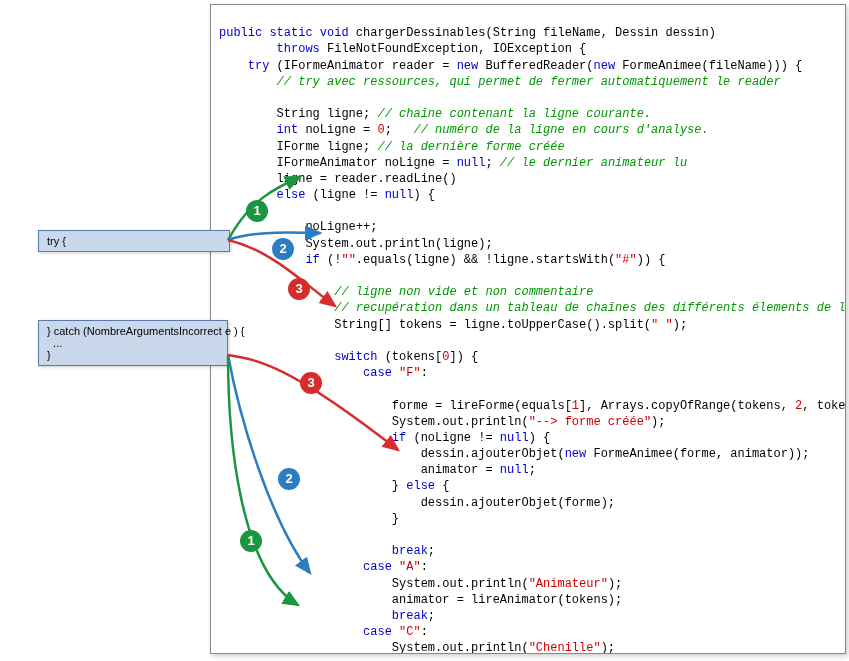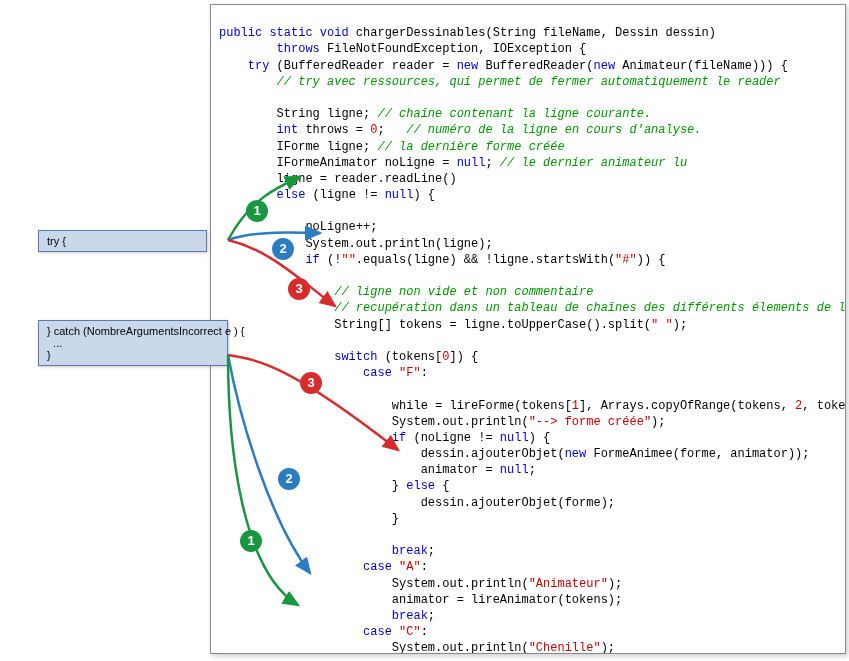--- a/index.html
+++ b/index.html
@@ -33,21 +33,21 @@
   .annotation-box {
     position: absolute;
     background: #c9d9eb;
     border: 1px solid #5b7aa6;
     padding: 4px 8px;
     font-family: Arial, sans-serif;
     font-size: 11px;
     color: #000;
     box-shadow: 1px 1px 3px rgba(0,0,0,0.2);
   }
-  .ann-try { left: 38px; top: 230px; width: 169px; }
+  .ann-try { left: 38px; top: 230px; width: 192px; }
   .ann-catch { left: 38px; top: 320px; width: 190px; }
   .badge {
     position: absolute;
     width: 22px;
     height: 22px;
     border-radius: 50%;
     color: #fff;
     font-weight: bold;
     font-family: Arial, sans-serif;
     font-size: 13px;
@@ -63,42 +63,42 @@
     width: 849px; height: 661px;
     pointer-events: none;
   }
 </style>
 </head>
 <body>
 
 <div class="code-box">
 <span class="kw">public</span><span class="kw"> static</span><span class="kw"> void</span><span> chargerDessinables(String fileName, Dessin dessin)</span>
 <span class="kw">        throws</span><span> FileNotFoundException, IOException {</span>
-<span class="kw">    try</span><span> (BufferedReader reader = </span><span class="kw">new</span><span> BufferedReader(</span><span class="kw">new</span><span> Animateur(fileName))) {</span>
+<span class="kw">    try</span><span> (IFormeAnimator reader = </span><span class="kw">new</span><span> BufferedReader(</span><span class="kw">new</span><span> FormeAnimee(fileName))) {</span>
 <span class="cmt">        // try avec ressources, qui permet de fermer automatiquement le reader</span>
 <span></span>
 <span>        String ligne; </span><span class="cmt">// chaîne contenant la ligne courante.</span>
-<span class="kw">        int</span><span> throws = </span><span class="num">0</span><span>;   </span><span class="cmt">// numéro de la ligne en cours d'analyse.</span>
+<span class="kw">        int</span><span> noLigne = </span><span class="num">0</span><span>;   </span><span class="cmt">// numéro de la ligne en cours d'analyse.</span>
 <span>        IForme ligne; </span><span class="cmt">// la dernière forme créée</span>
 <span>        IFormeAnimator noLigne = </span><span class="kw">null</span><span>; </span><span class="cmt">// le dernier animateur lu</span>
 <span>        ligne = reader.readLine()</span>
 <span class="kw">        else</span><span> (ligne != </span><span class="kw">null</span><span>) {</span>
 <span></span>
 <span>            noLigne++;</span>
 <span>            System.out.println(ligne);</span>
 <span class="kw">            if</span><span> (!</span><span class="str">""</span><span>.equals(ligne) &amp;&amp; !ligne.startsWith(</span><span class="str">"#"</span><span>)) {</span>
 <span></span>
 <span class="cmt">                // ligne non vide et non commentaire</span>
 <span class="cmt">                // recupération dans un tableau de chaînes des différents élements de la ligne</span>
 <span>                String[] tokens = ligne.toUpperCase().split(</span><span class="str">" "</span><span>);</span>
 <span></span>
 <span class="kw">                switch</span><span> (tokens[</span><span class="num">0</span><span>]) {</span>
 <span class="kw">                    case</span><span class="str"> "F"</span><span>:</span>
 <span></span>
-<span>                        while = lireForme(tokens[</span><span class="num">1</span><span>], Arrays.copyOfRange(tokens, </span><span class="num">2</span><span>, tokens.le</span>
+<span>                        forme = lireForme(equals[</span><span class="num">1</span><span>], Arrays.copyOfRange(tokens, </span><span class="num">2</span><span>, tokens.le</span>
 <span>                        System.out.println(</span><span class="str">"--&gt; forme créée"</span><span>);</span>
 <span class="kw">                        if</span><span> (noLigne != </span><span class="kw">null</span><span>) {</span>
 <span>                            dessin.ajouterObjet(</span><span class="kw">new</span><span> FormeAnimee(forme, animator));</span>
 <span>                            animator = </span><span class="kw">null</span><span>;</span>
 <span>                        } </span><span class="kw">else</span><span> {</span>
 <span>                            dessin.ajouterObjet(forme);</span>
 <span>                        }</span>
 <span></span>
 <span class="kw">                        break</span><span>;</span>
 <span class="kw">                    case</span><span class="str"> "A"</span><span>:</span>

